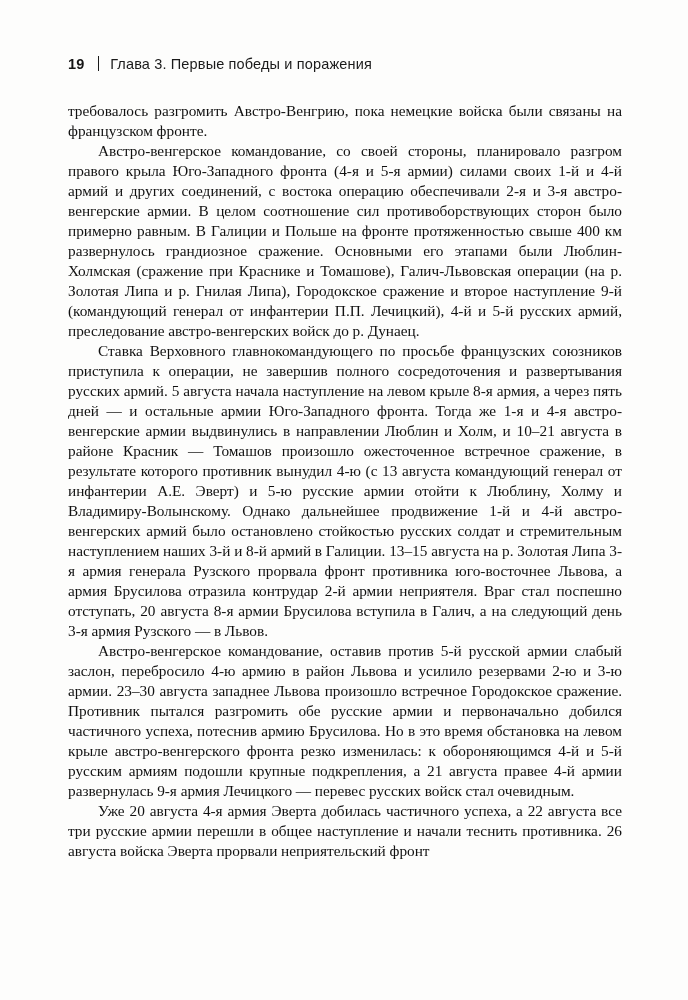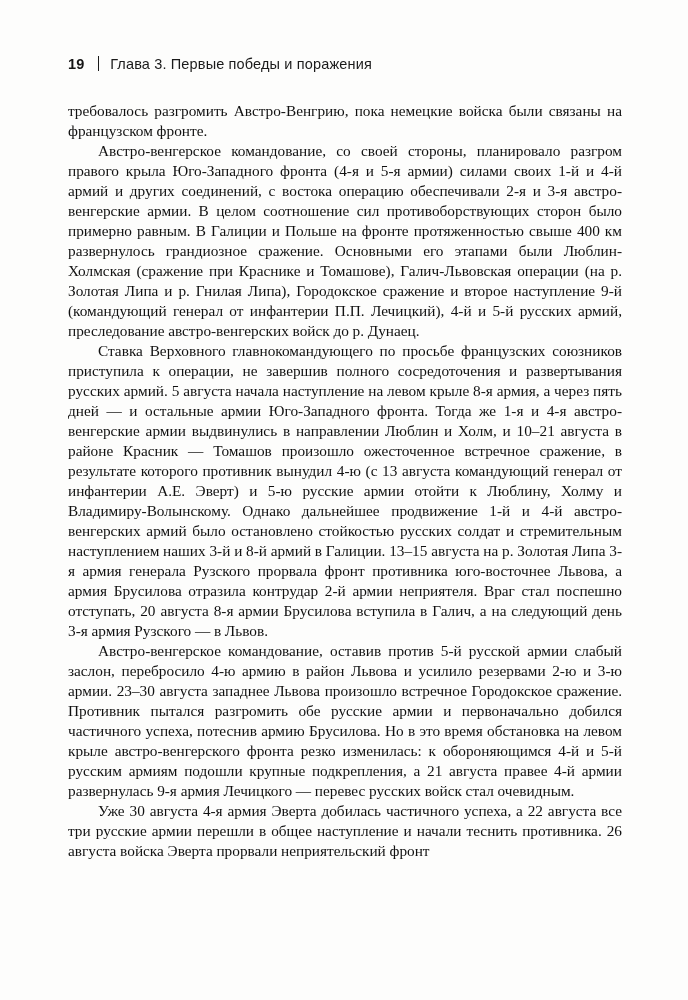--- a/index.html
+++ b/index.html
@@ -97,16 +97,16 @@
     <span class="folio">19</span>
     <span class="header-rule"></span>
     <span class="header-title">Глава 3. Первые победы и поражения</span>
   </div>
 
   <div class="textblock">
     <p class="para">требовалось разгромить Австро-Венгрию, пока немецкие войска были связаны на французском фронте.</p>
     <p class="para">Австро-венгерское командование, со своей стороны, планировало разгром правого крыла Юго-Западного фронта (4-я и 5-я армии) силами своих 1-й и 4-й армий и других соединений, с востока операцию обеспечивали 2-я и 3-я австро-венгерские армии. В целом соотношение сил противоборствующих сторон было примерно равным. В Галиции и Польше на фронте протяженностью свыше 400 км развернулось грандиозное сражение. Основными его этапами были Люблин-Холмская (сражение при Краснике и Томашове), Галич-Львовская операции (на р. Золотая Липа и р. Гнилая Липа), Городокское сражение и второе наступление 9-й (командующий генерал от инфантерии П.П. Лечицкий), 4-й и 5-й русских армий, преследование австро-венгерских войск до р. Дунаец.</p>
     <p class="para">Ставка Верховного главнокомандующего по просьбе французских союзников приступила к операции, не завершив полного сосредоточения и развертывания русских армий. 5 августа начала наступление на левом крыле 8-я армия, а через пять дней — и остальные армии Юго-Западного фронта. Тогда же 1-я и 4-я австро-венгерские армии выдвинулись в направлении Люблин и Холм, и 10–21 августа в районе Красник — Томашов произошло ожесточенное встречное сражение, в результате которого противник вынудил 4-ю (с 13 августа командующий генерал от инфантерии А.Е. Эверт) и 5-ю русские армии отойти к Люблину, Холму и Владимиру-Волынскому. Однако дальнейшее продвижение 1-й и 4-й австро-венгерских армий было остановлено стойкостью русских солдат и стремительным наступлением наших 3-й и 8-й армий в Галиции. 13–15 августа на р. Золотая Липа 3-я армия генерала Рузского прорвала фронт противника юго-восточнее Львова, а армия Брусилова отразила контрудар 2-й армии неприятеля. Враг стал поспешно отступать, 20 августа 8-я армии Брусилова вступила в Галич, а на следующий день 3-я армия Рузского — в Львов.</p>
     <p class="para">Австро-венгерское командование, оставив против 5-й русской армии слабый заслон, перебросило 4-ю армию в район Львова и усилило резервами 2-ю и 3-ю армии. 23–30 августа западнее Львова произошло встречное Городокское сражение. Противник пытался разгромить обе русские армии и первоначально добился частичного успеха, потеснив армию Брусилова. Но в это время обстановка на левом крыле австро-венгерского фронта резко изменилась: к обороняющимся 4-й и 5-й русским армиям подошли крупные подкрепления, а 21 августа правее 4-й армии развернулась 9-я армия Лечицкого — перевес русских войск стал очевидным.</p>
-    <p class="para">Уже 30 августа 4-я армия Эверта добилась частичного успеха, а 22 августа все три русские армии перешли в общее наступление и начали теснить противника. 26 августа войска Эверта прорвали неприятельский фронт</p>
+    <p class="para">Уже 20 августа 4-я армия Эверта добилась частичного успеха, а 22 августа все три русские армии перешли в общее наступление и начали теснить противника. 26 августа войска Эверта прорвали неприятельский фронт</p>
   </div>
 
 </div>
 
 </body></html>

